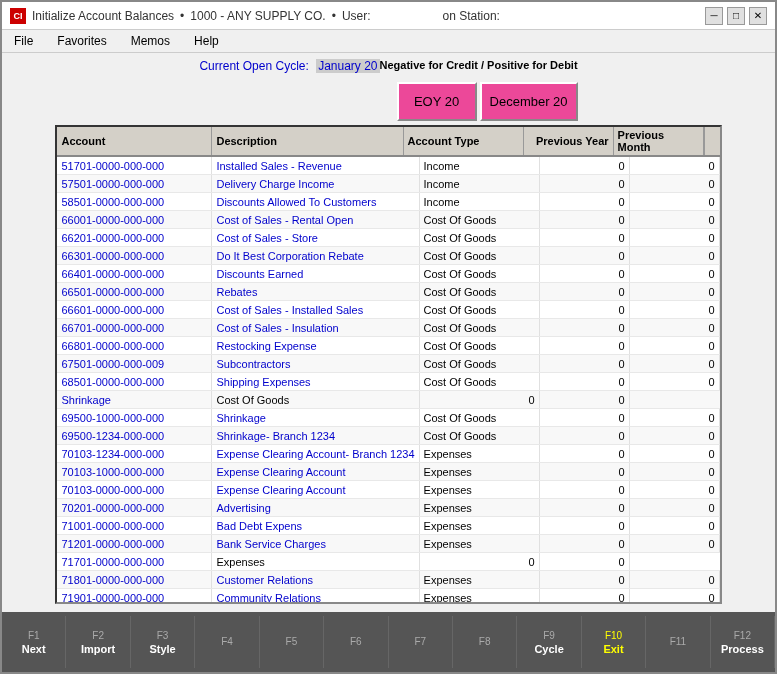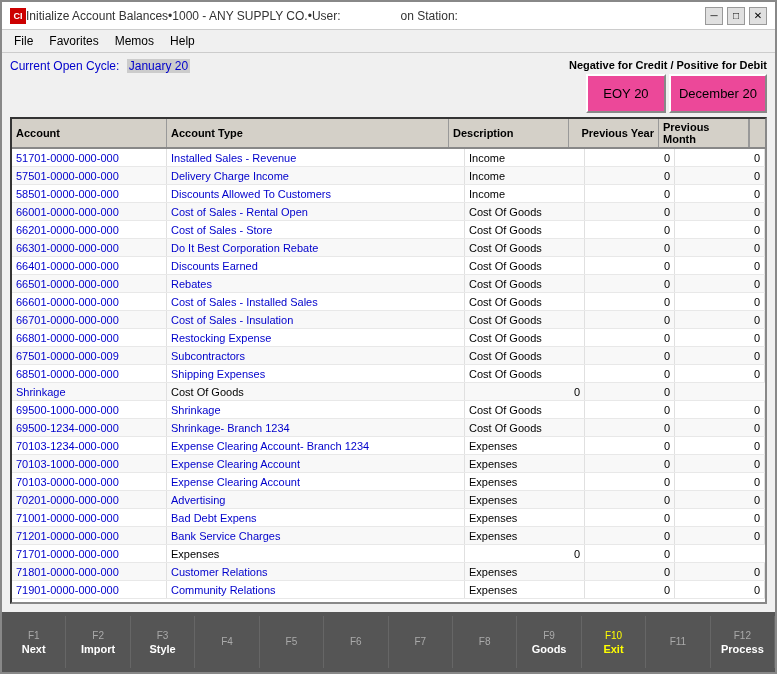--- a/index.html
+++ b/index.html
@@ -24,20 +24,21 @@
       padding: 4px 8px;
       display: flex;
       align-items: center;
       justify-content: space-between;
       border-bottom: 1px solid #ccc;
       min-height: 28px;
     }
     .title-left {
       display: flex;
       align-items: center;
+      gap: 6px;
       font-size: 12px;
       color: #333;
     }
     .title-icon {
       width: 16px;
       height: 16px;
       background: #c00;
       color: white;
       font-size: 9px;
       display: flex;
@@ -57,52 +58,53 @@
       cursor: pointer;
       display: flex;
       align-items: center;
       justify-content: center;
       font-size: 10px;
     }
     .menu-bar {
       background: #f0f0f0;
       padding: 2px 8px;
       display: flex;
-      gap: 8px;
+      gap: 16px;
       border-bottom: 1px solid #ccc;
     }
     .menu-item {
       padding: 2px 4px;
       cursor: pointer;
       font-size: 12px;
       color: #000;
     }
     .content-area {
       flex: 1;
       display: flex;
       flex-direction: column;
       padding: 6px 8px;
       overflow: hidden;
+      align-items: center;
     }
     .top-info {
       display: flex;
       justify-content: space-between;
       align-items: flex-start;
       margin-bottom: 4px;
     }
     .open-cycle {
       font-size: 12px;
       color: #000;
     }
     .open-cycle span { color: #0000cc; }
     .right-controls {
       display: flex;
       flex-direction: column;
       align-items: flex-end;
-      gap: 3px;
+      gap: 11px;
     }
     .negative-label {
       font-size: 11px;
       font-weight: bold;
       color: #000;
     }
     .col-buttons {
       display: flex;
       gap: 3px;
     }
@@ -236,22 +238,22 @@
         <div class="col-buttons">
           <button class="col-btn">EOY 20   </button>
           <button class="col-btn">December 20   </button>
         </div>
       </div>
     </div>
 
     <div class="table-container">
       <div class="table-header">
         <div class="th">Account</div>
+        <div class="th">Description</div>
         <div class="th">Account Type</div>
-        <div class="th">Description</div>
         <div class="th right">Previous Year</div>
         <div class="th right">Previous Month</div>
         <div style="background:#d4d0c8;border-left:1px solid #999;width:16px;"></div>
       </div>
       <div class="table-body">
       <div class="table-row">
             <div class="td blue">51701-0000-000-000</div>
             <div class="td blue">Installed Sales - Revenue</div>
             <div class="td">Income</div>
             <div class="td right">0</div>
@@ -455,21 +457,21 @@
       <div class="fn-key">
         <span class="fn-num">F7</span>
         <span class="fn-label"></span>
       </div>
       <div class="fn-key">
         <span class="fn-num">F8</span>
         <span class="fn-label"></span>
       </div>
       <div class="fn-key">
         <span class="fn-num">F9</span>
-        <span class="fn-label">Goods</span>
+        <span class="fn-label">Cycle</span>
       </div>
       <div class="fn-key highlighted">
         <span class="fn-num">F10</span>
         <span class="fn-label">Exit</span>
       </div>
       <div class="fn-key">
         <span class="fn-num">F11</span>
         <span class="fn-label"></span>
       </div>
       <div class="fn-key">

